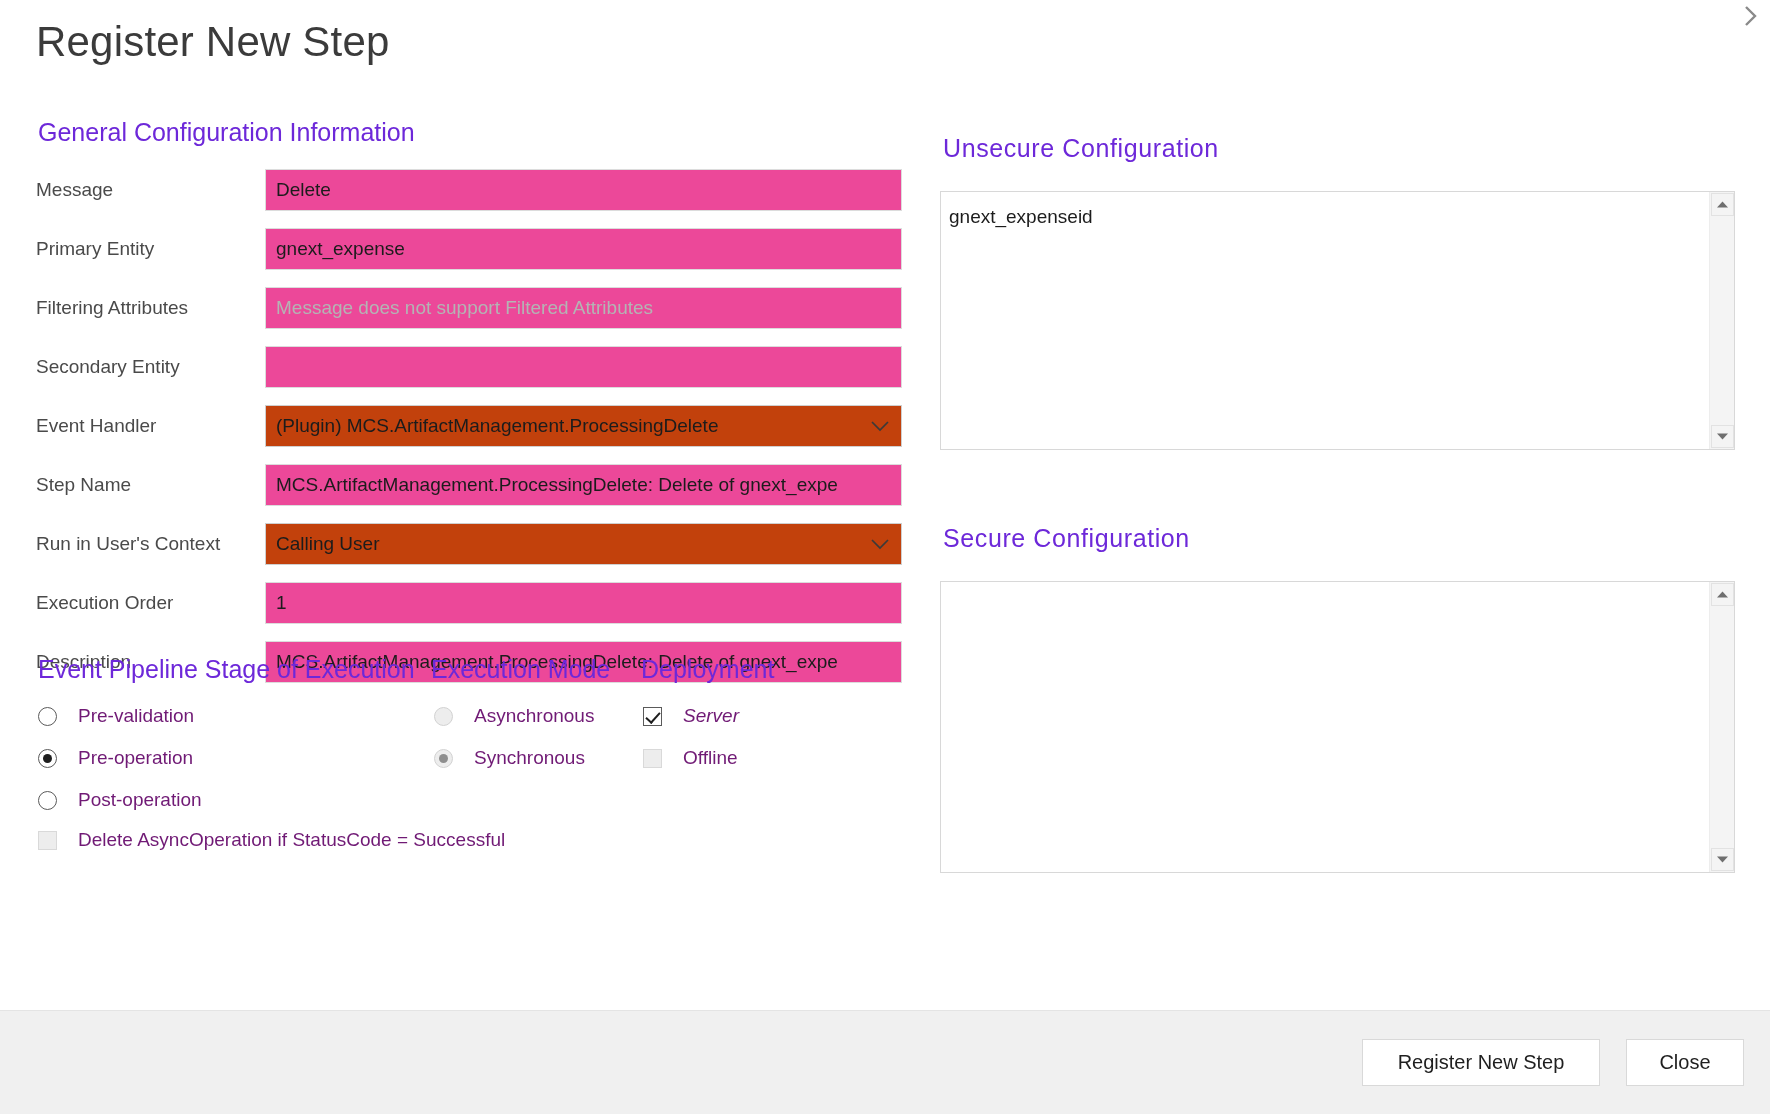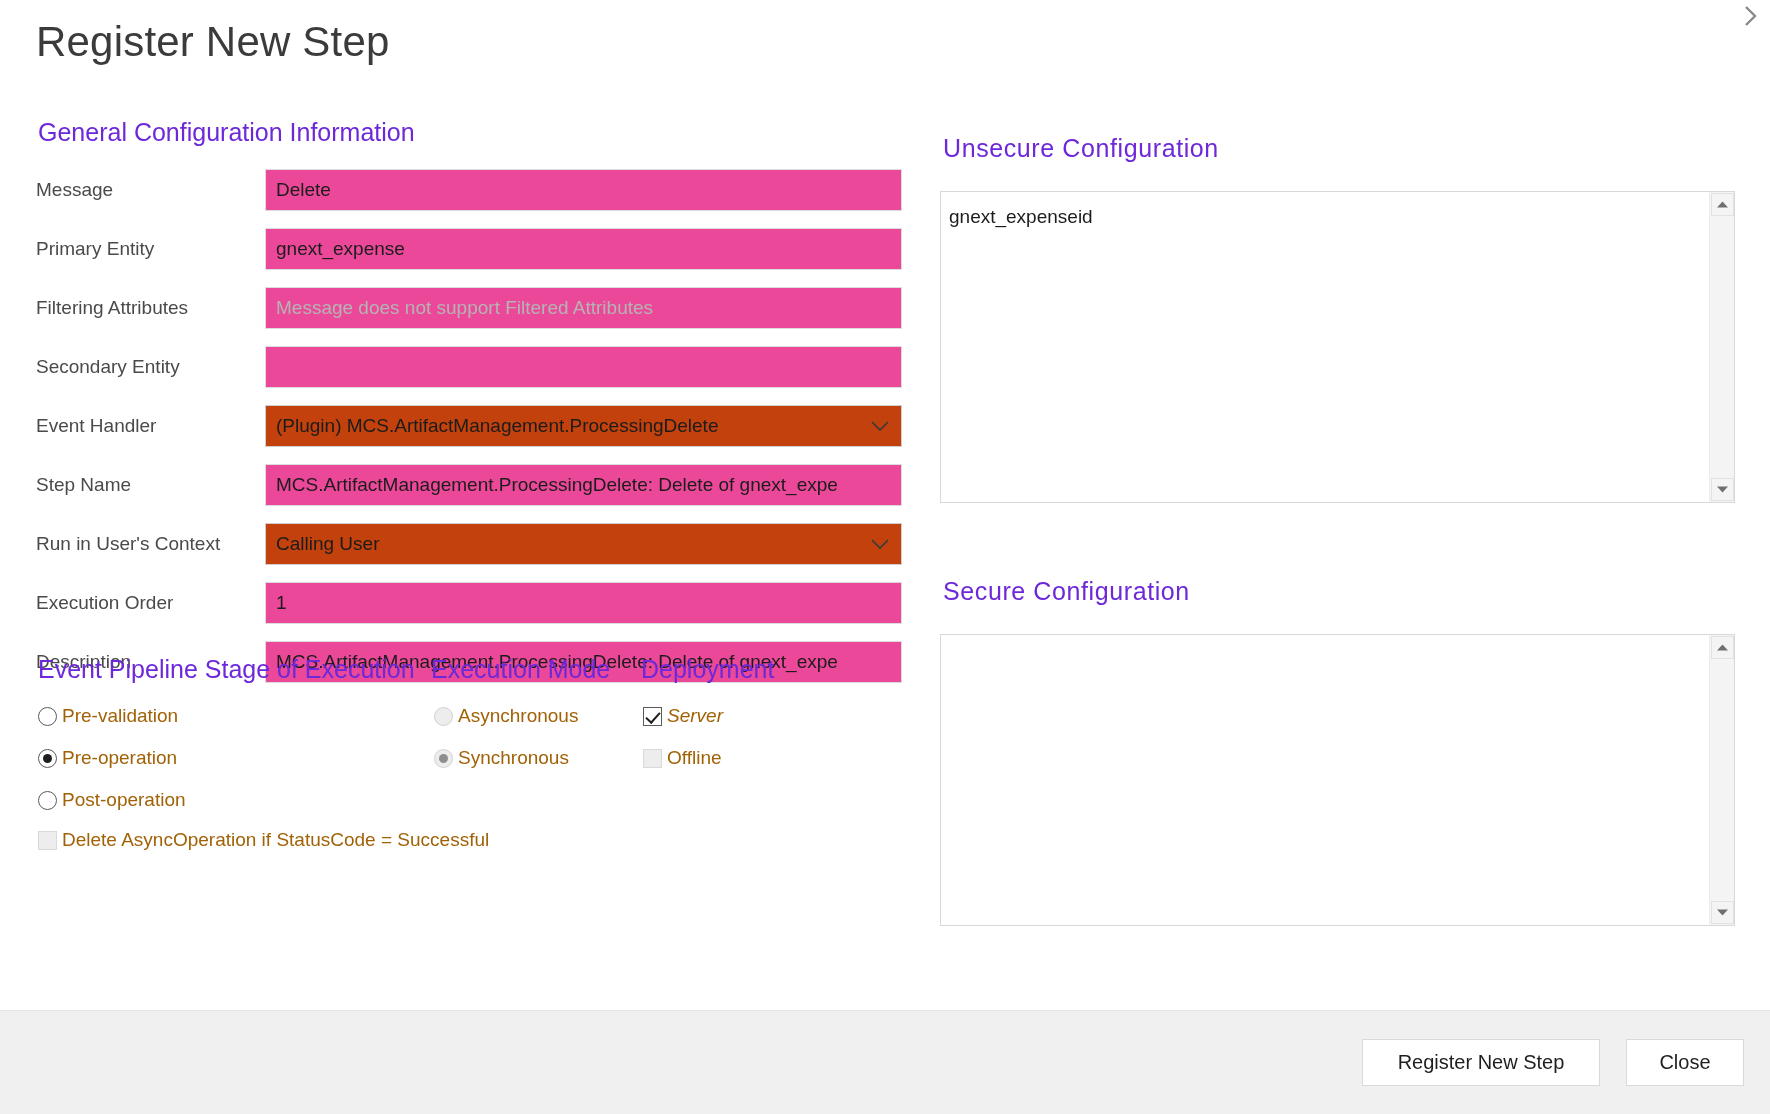--- a/index.html
+++ b/index.html
@@ -148,22 +148,22 @@
   .opt-cols { position: relative; height: 180px; margin-top: 12px; }
 
   .opt-item {
     position: absolute;
     display: flex;
     align-items: center;
     white-space: nowrap;
   }
   .opt-label {
     font-size: 19px;
-    color: #a16207;
-    margin-left: 5px;
+    color: #701a75;
+    margin-left: 21px;
   }
 
   
   .radio {
     width: 19px;
     height: 19px;
     border: 1.6px solid #5a5a5a;
     border-radius: 50%;
     background: #ffffff;
     position: relative;
@@ -227,21 +227,21 @@
   .right-col .section-head.unsecure { margin: 16px 0 28px 3px; letter-spacing: 0.6px; }
   .right-col .section-head.secure   { margin: 0 0 28px 3px; letter-spacing: 0.6px; }
 
   .config-box {
     position: relative;
     width: 795px;
     border: 1px solid #d8d8d8;
     background: #ffffff;
     display: flex;
   }
-  .config-box.unsecure-box { height: 312px; }
+  .config-box.unsecure-box { height: 259px; }
   .config-box.secure-box   { height: 292px; }
 
   .config-text {
     flex: 1 1 auto;
     padding: 12px 10px 0 8px;
     font-size: 19px;
     color: #1c1c1c;
     line-height: 1.35;
     font-family: "Liberation Sans", sans-serif;
     white-space: pre-wrap;

